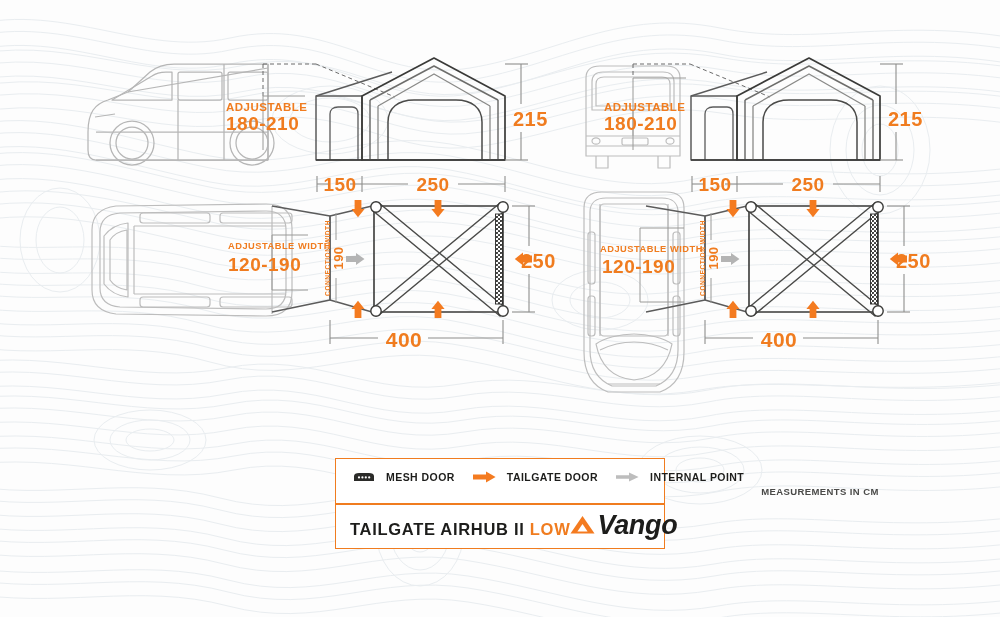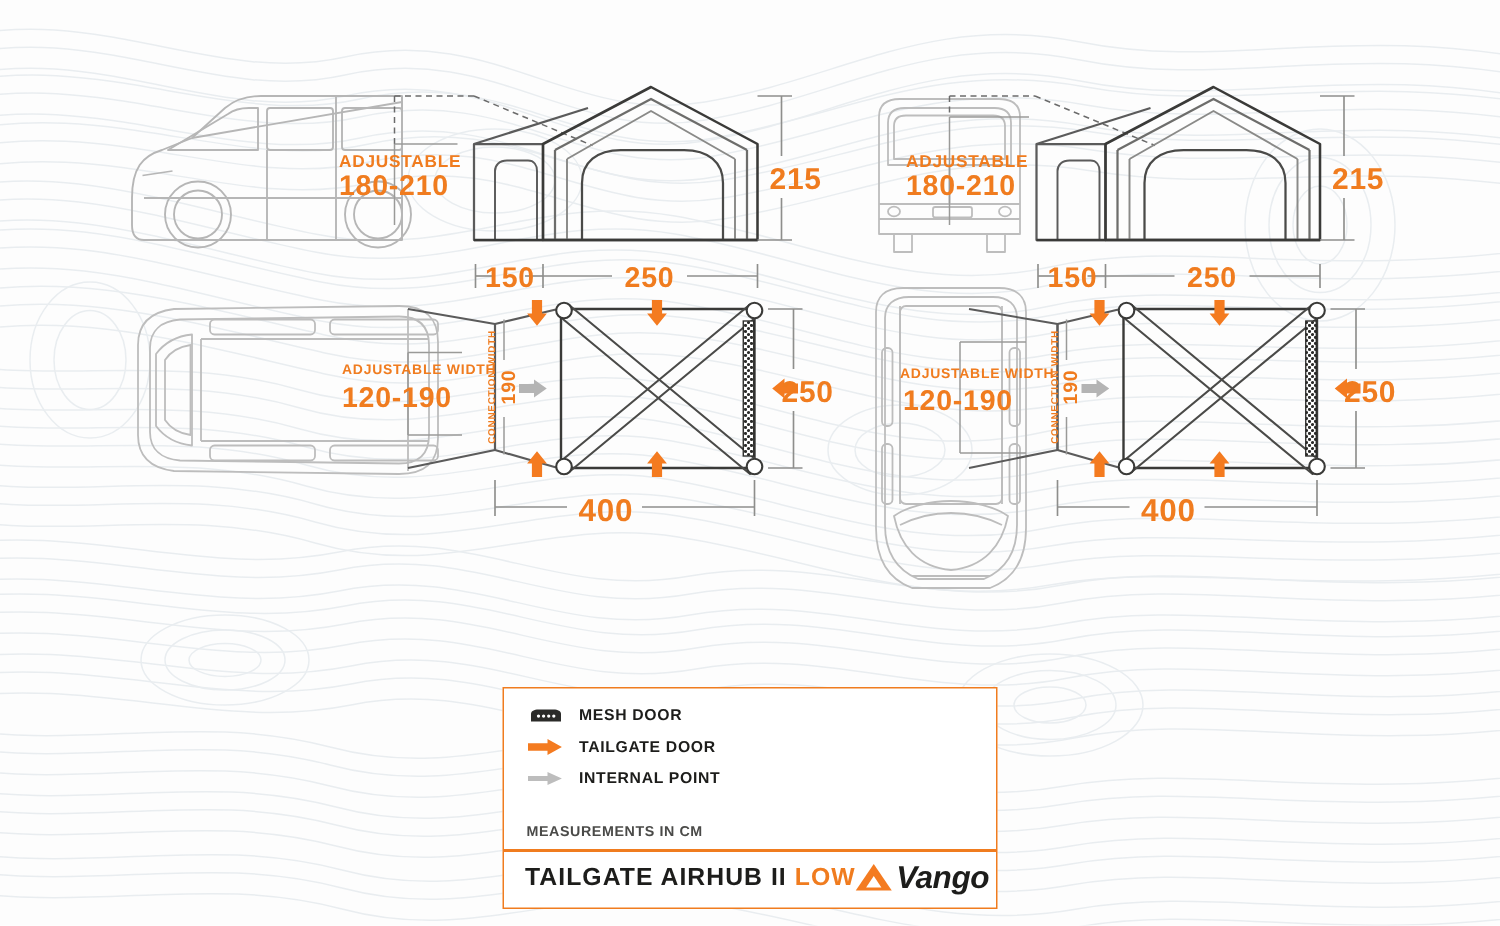--- a/index.html
+++ b/index.html
@@ -21,50 +21,50 @@
   .infobox{
     position:absolute;left:335px;top:458px;width:330px;
     border:1.6px solid #f07c1f;background:#ffffff;z-index:5;
     box-sizing:border-box;
   }
   .legend-area{
     padding:10px 12px 6px 14px;
     display:flex;gap:6px;
     box-sizing:border-box;
   }
-  .legend-col{display:flex;flex-direction:column;gap:6px;}
+  .legend-col{display:flex;flex-direction:row;gap:16px;}
   .legend-col.left{width:160px;}
   .legend-col.right{flex:1;padding-top:1px;}
   .legend-row{display:flex;align-items:center;gap:9px;height:15px;}
   .legend-ico{width:27px;height:14px;flex:0 0 27px;display:flex;align-items:center;justify-content:center;}
   .legend-label{
     font-family:"Liberation Sans Narrow","Liberation Sans",sans-serif;
     font-weight:bold;font-size:10.5px;color:#1d1d1b;letter-spacing:.45px;
     white-space:nowrap;
   }
   .legend-note{
     font-family:"Liberation Sans Narrow","Liberation Sans",sans-serif;
     font-weight:bold;font-size:9.5px;color:#4a4a48;letter-spacing:.4px;
     margin-top:17px;padding-left:1px;white-space:nowrap;
   }
   .title-rule{height:1.6px;background:#f07c1f;width:100%;}
   .title-area{
-    display:flex;align-items:center;justify-content:space-between;
+    display:flex;align-items:flex-end;justify-content:space-between;
     padding:7px 14px 9px 14px;box-sizing:border-box;
   }
   .title-text{
     font-family:"Liberation Sans Narrow","Liberation Sans",sans-serif;
     font-weight:bold;font-size:16.5px;color:#1d1d1b;letter-spacing:.7px;
     white-space:nowrap;
   }
   .title-text .lowtag{color:#f07c1f;}
   .brand{display:flex;align-items:center;gap:0px;}
   .brand-word{
     font-family:"Liberation Sans","DejaVu Sans",sans-serif;
-    font-weight:bold;font-style:italic;font-size:21px;color:#1d1d1b;
+    font-weight:bold;font-style:italic;font-size:27px;color:#1d1d1b;
     letter-spacing:-.3px;line-height:1;
   }
 </style>
 </head>
 <body>
 
 <div class="stage">
 
   <svg class="bg-topo" width="1000" height="617" viewBox="0 0 1000 617">
     <defs>

